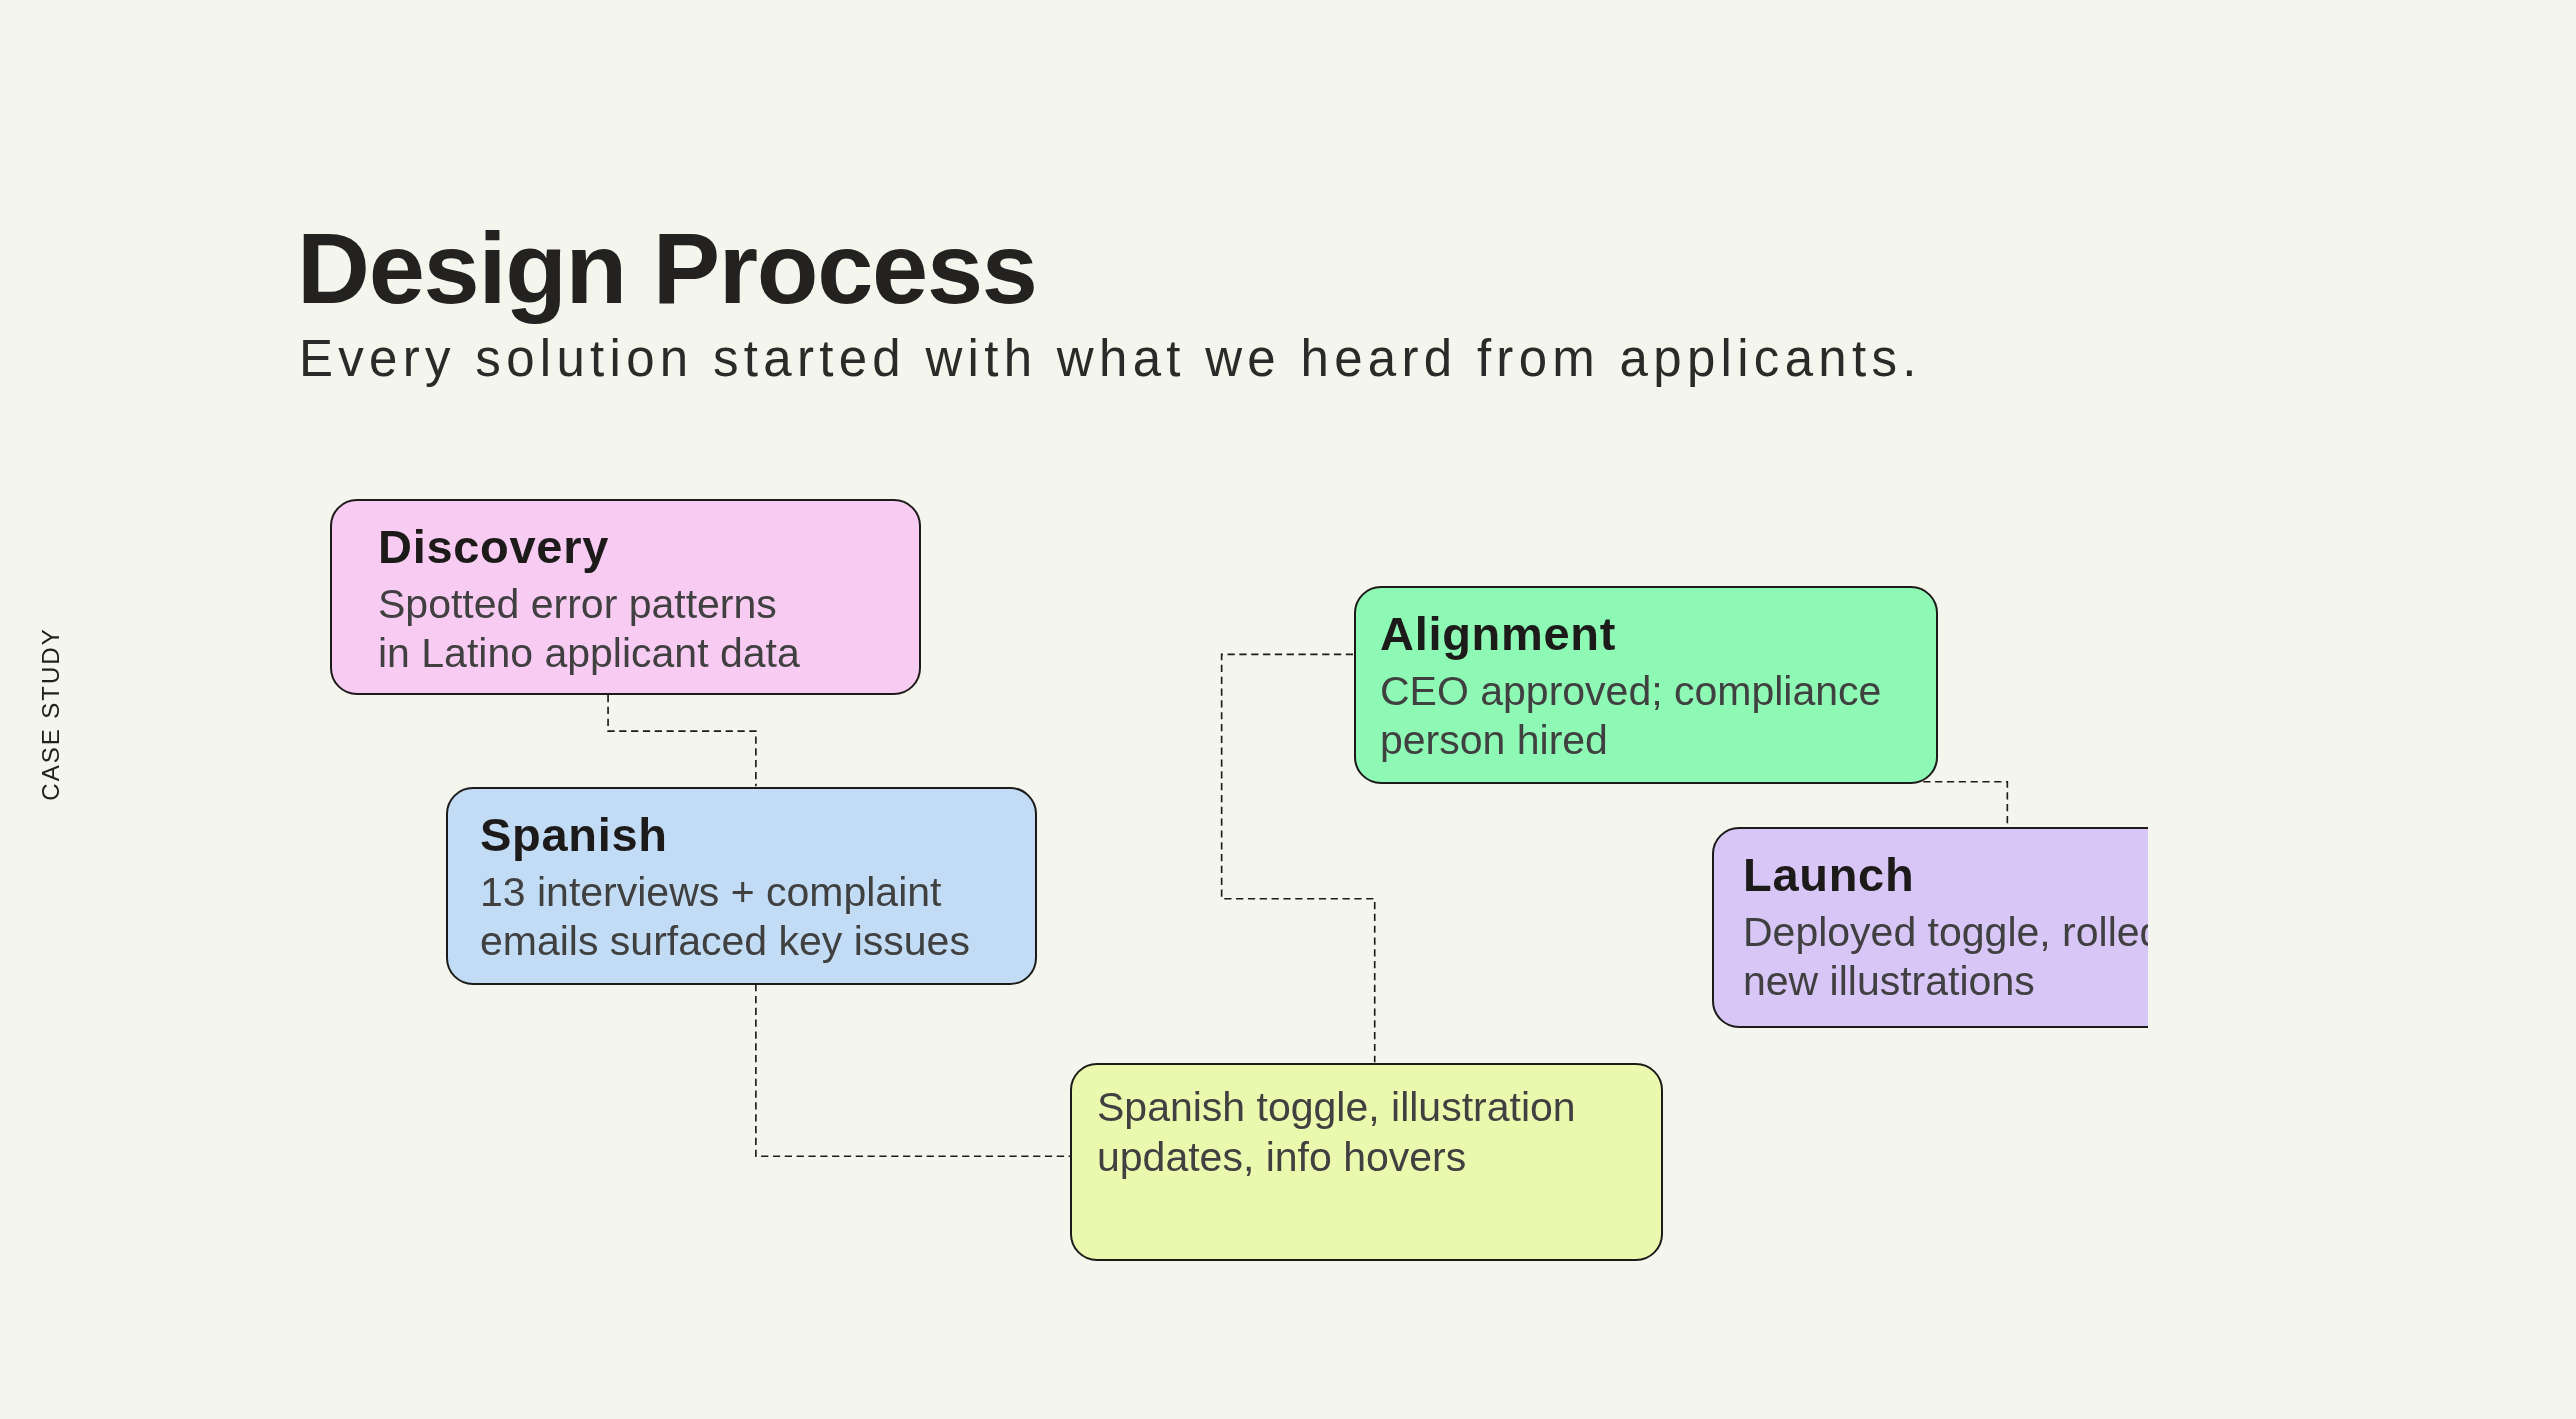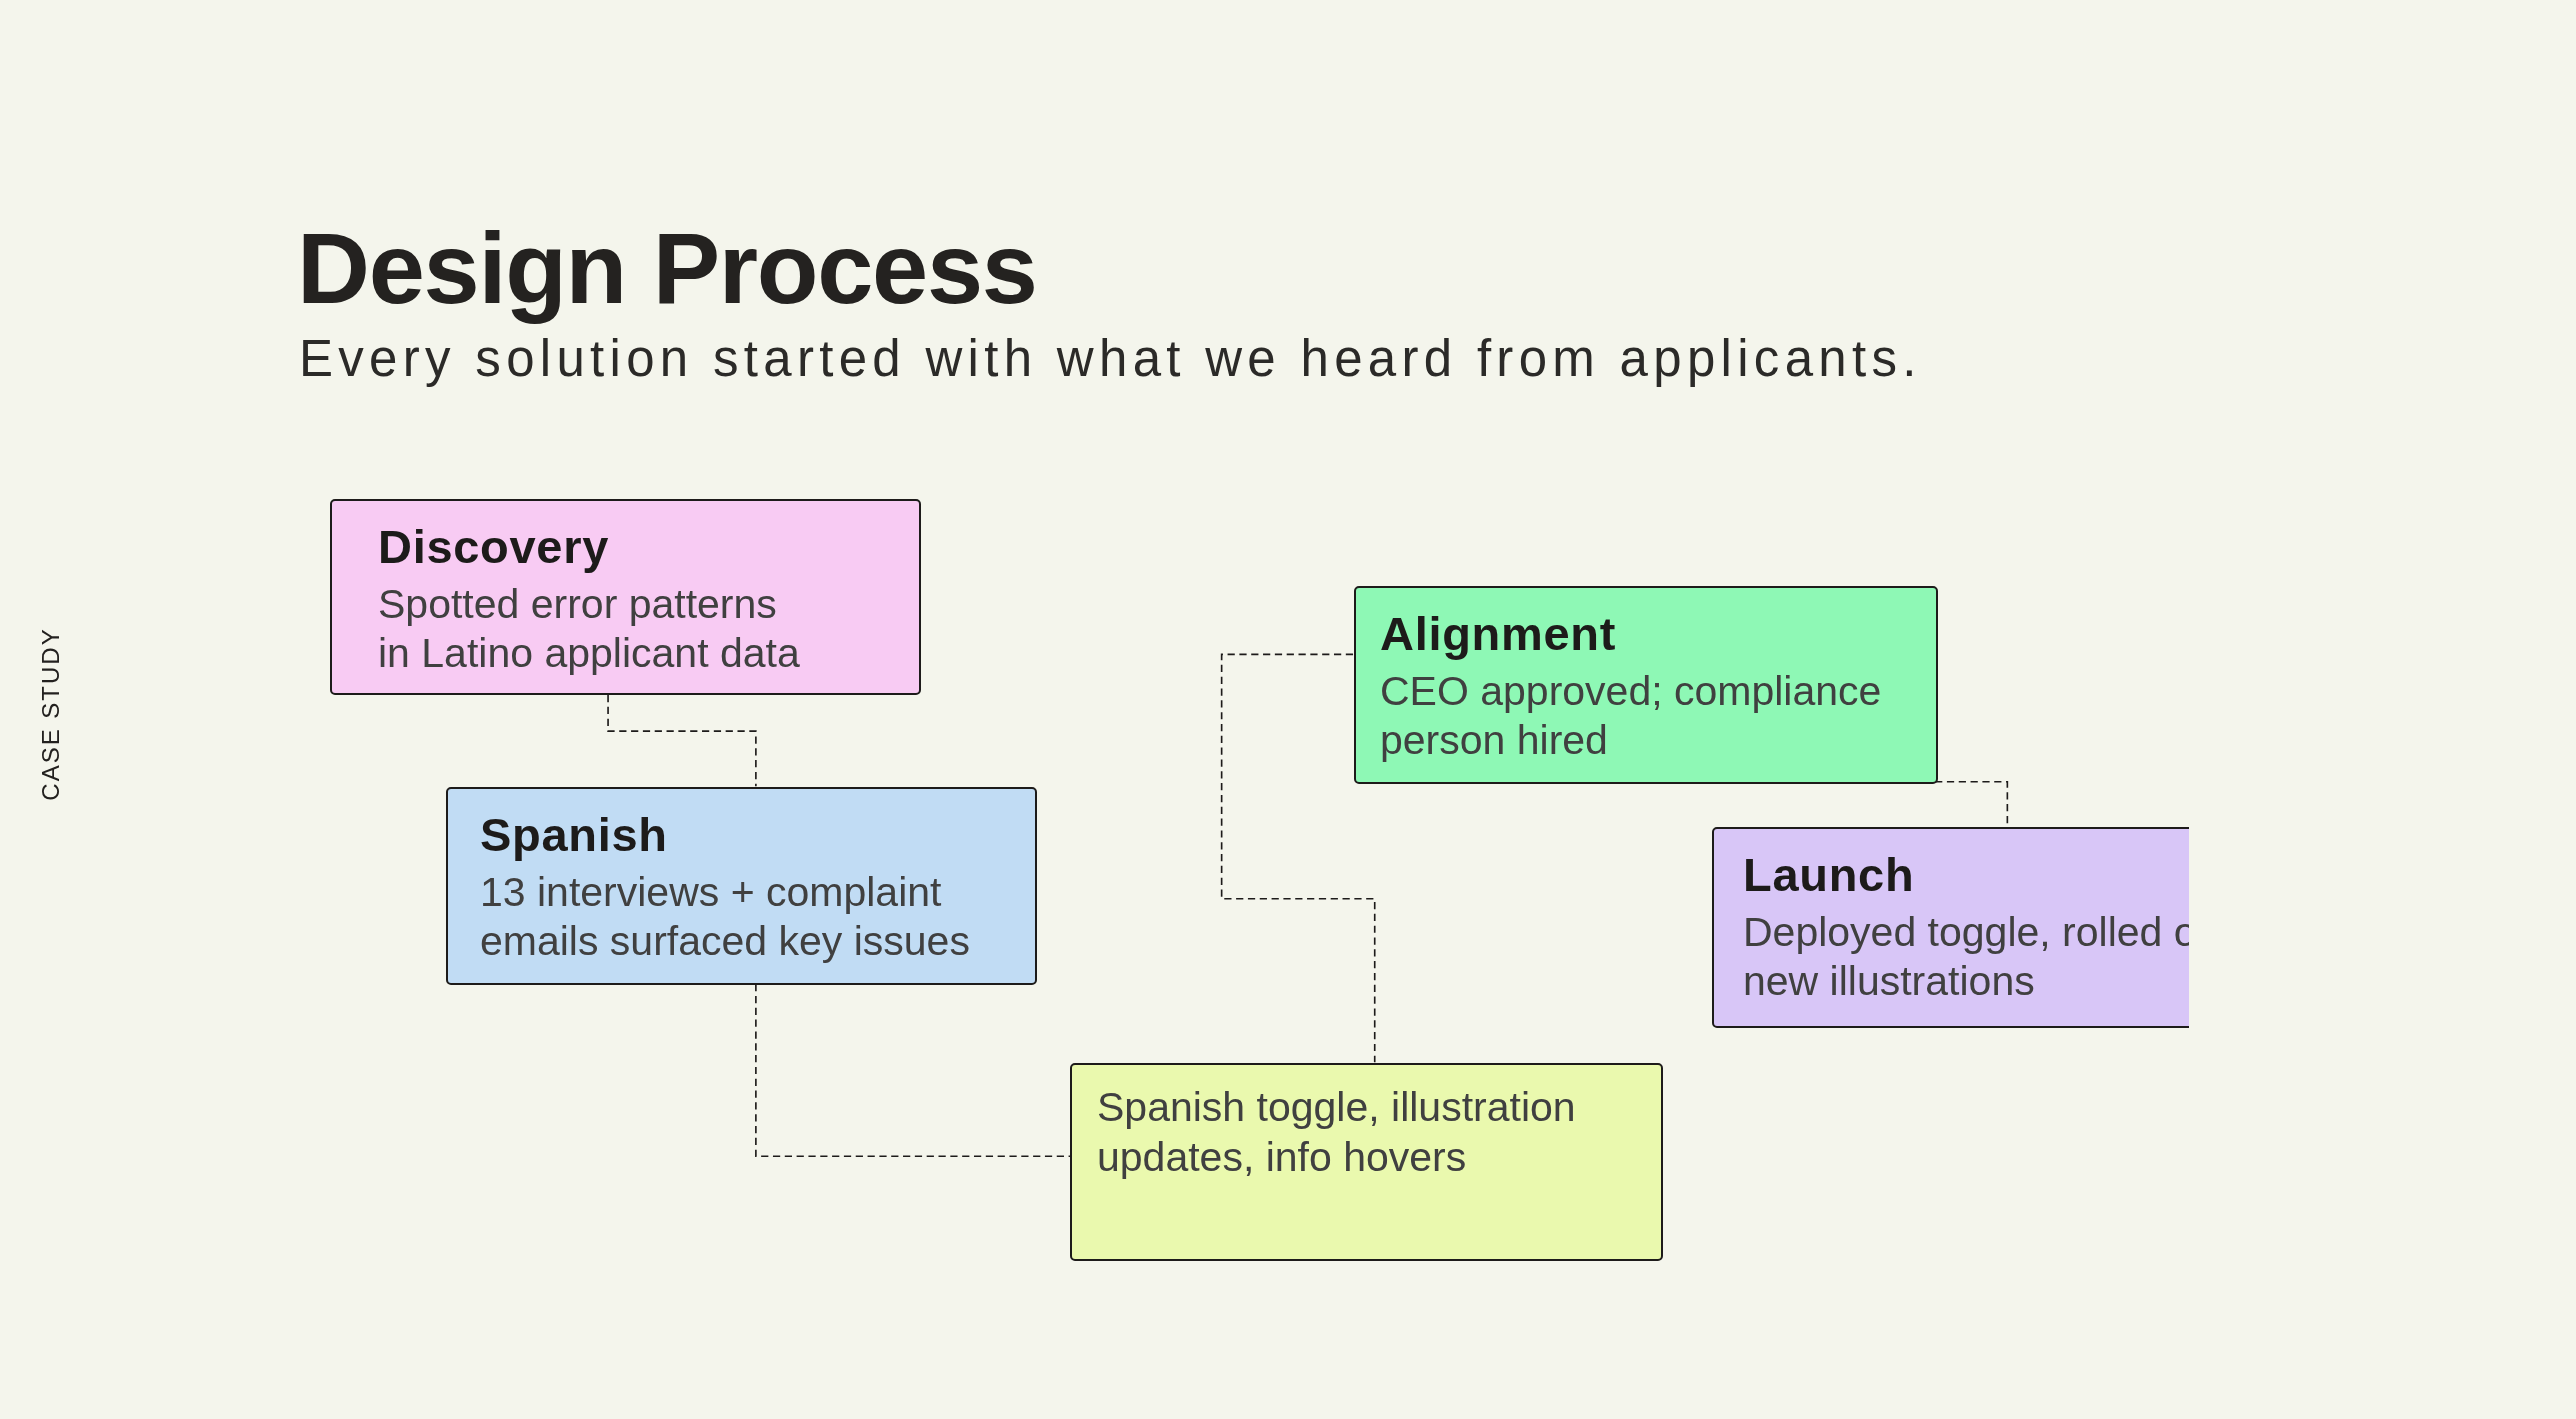--- a/index.html
+++ b/index.html
@@ -5,21 +5,20 @@
   html,body{margin:0;padding:0;}
   body{
     font-family:"Liberation Sans", sans-serif;
     background:#f4f5ec;
   }
   .canvas{
     position:relative;
     width:2148px;height:1419px;
     background:#f4f5ec;
     overflow:hidden;
-    padding-left:41px;
   }
   .page-title{
     position:absolute;
     left:297px;top:147px;
     font-size:101px;
     font-weight:700;
     letter-spacing:-1.3px;
     color:#242220;
     line-height:1.05;
     white-space:nowrap;
@@ -42,21 +41,21 @@
     white-space:nowrap;
     transform:translate(-50%,-50%) rotate(-90deg);
   }
   .side-label.left{ left:51px; top:714px; }
   .side-label.right{ left:2527px; top:716px; }
 
   .step{
     position:absolute;
     box-sizing:border-box;
     border:2px solid #1d1b1a;
-    border-radius:5px;
+    border-radius:27px;
     padding:18.4px 29px 18.4px 32px;
     color:#1d1b1a;
   }
   .step-title{
     font-size:47px;
     font-weight:700;
     letter-spacing:0.7px;
     line-height:1.2;
     margin:0 0 4px 0;
     color:#1d1b1a;

